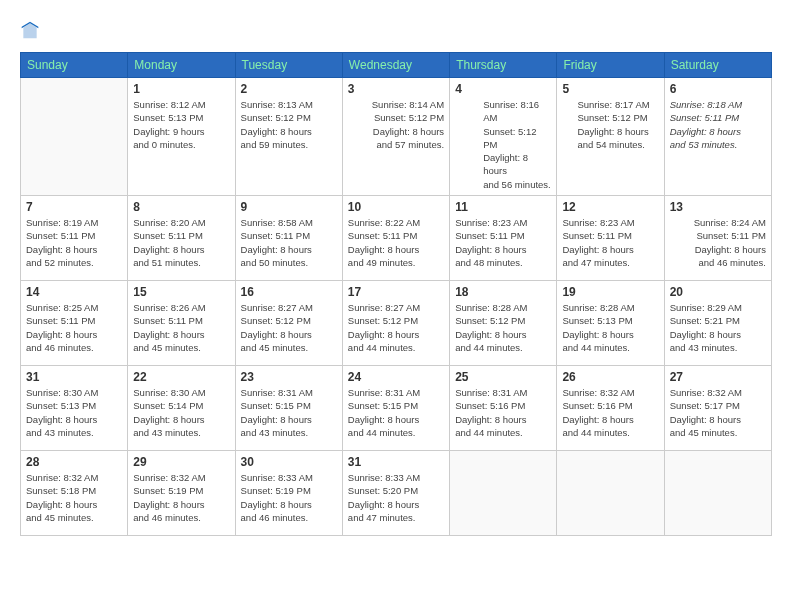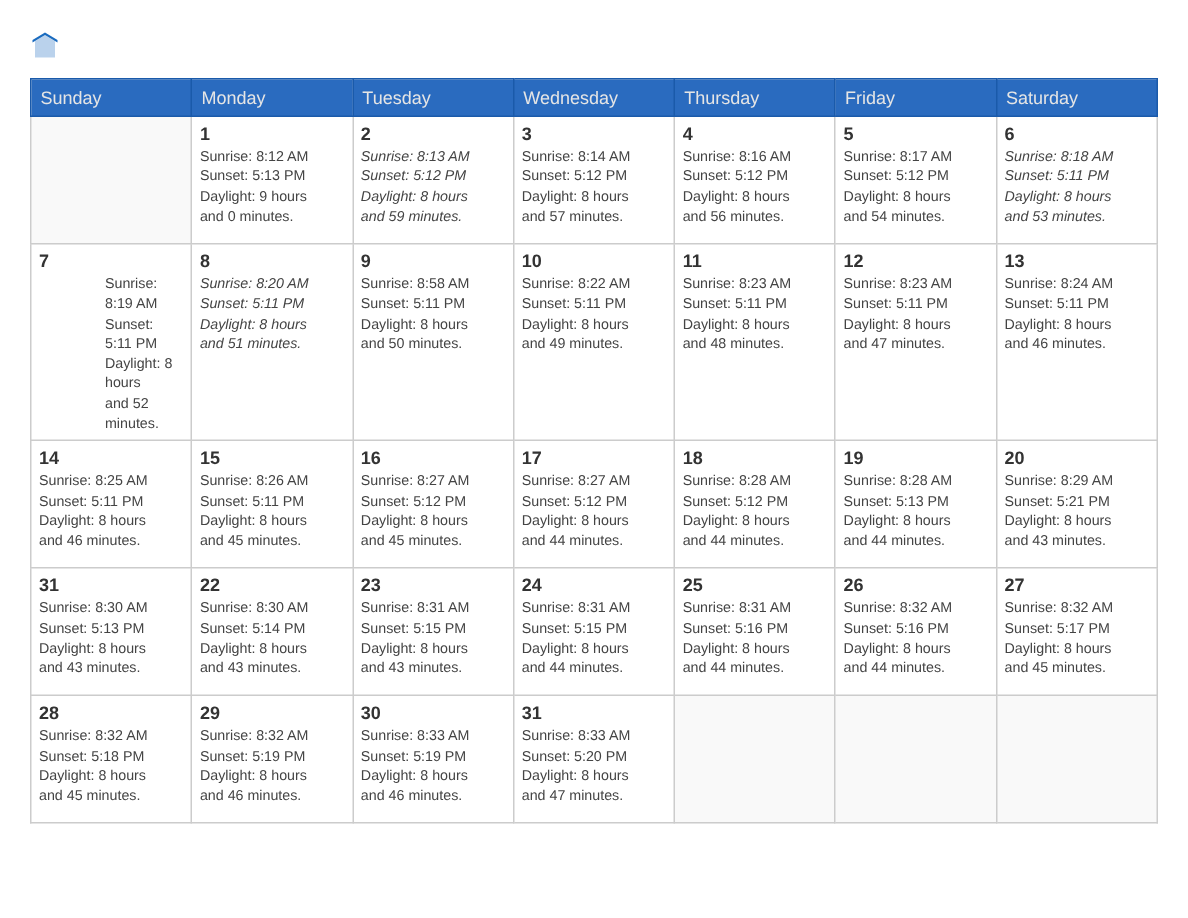--- a/index.html
+++ b/index.html
@@ -50,21 +50,21 @@
       font-size: 14px;
       color: #666;
     }
     .calendar {
       width: 100%;
       border-collapse: collapse;
       font-size: 10px;
     }
     .calendar thead th {
       background: #2a6bbf;
-      color: #e5e5e5;
+      color: #86efac;
       padding: 5px 6px;
       text-align: left;
       font-size: 12px;
       font-weight: normal;
       border: 1px solid #1a5aaa;
     }
     .calendar tbody td {
       border: 1px solid #ccc;
       vertical-align: top;
       padding: 4px 5px;
@@ -126,65 +126,65 @@
           <td class="empty-cell"></td>
           <td>
             <div class="day-number">1</div>
             <div class="day-info" style="white-space: pre-line;">Sunrise: 8:12 AM
 Sunset: 5:13 PM
 Daylight: 9 hours
 and 0 minutes.</div>
           </td>
           <td>
             <div class="day-number">2</div>
-            <div class="day-info" style="white-space: pre-line; font-style: italic;">Sunrise: 8:13 AM
+            <div class="day-info" style="white-space: pre-line;">Sunrise: 8:13 AM
 Sunset: 5:12 PM
 Daylight: 8 hours
 and 59 minutes.</div>
           </td>
           <td>
             <div class="day-number">3</div>
-            <div class="day-info" style="white-space: pre-line;">Sunrise: 8:14 AM
+            <div class="day-info" style="white-space: pre-line; text-align: right;">Sunrise: 8:14 AM
 Sunset: 5:12 PM
 Daylight: 8 hours
 and 57 minutes.</div>
           </td>
           <td>
             <div class="day-number">4</div>
-            <div class="day-info" style="white-space: pre-line;">Sunrise: 8:16 AM
+            <div class="day-info" style="white-space: pre-line; margin-left: 28px;">Sunrise: 8:16 AM
 Sunset: 5:12 PM
 Daylight: 8 hours
 and 56 minutes.</div>
           </td>
           <td>
             <div class="day-number">5</div>
-            <div class="day-info" style="white-space: pre-line;">Sunrise: 8:17 AM
+            <div class="day-info" style="white-space: pre-line; margin-left: 15px;">Sunrise: 8:17 AM
 Sunset: 5:12 PM
 Daylight: 8 hours
 and 54 minutes.</div>
           </td>
           <td>
             <div class="day-number">6</div>
             <div class="day-info" style="white-space: pre-line; font-style: italic;">Sunrise: 8:18 AM
 Sunset: 5:11 PM
 Daylight: 8 hours
 and 53 minutes.</div>
           </td>
         </tr>
         <tr>
           <td>
             <div class="day-number">7</div>
-            <div class="day-info" style="white-space: pre-line; margin-left: 44px;">Sunrise: 8:19 AM
+            <div class="day-info" style="white-space: pre-line;">Sunrise: 8:19 AM
 Sunset: 5:11 PM
 Daylight: 8 hours
 and 52 minutes.</div>
           </td>
           <td>
             <div class="day-number">8</div>
-            <div class="day-info" style="white-space: pre-line; font-style: italic;">Sunrise: 8:20 AM
+            <div class="day-info" style="white-space: pre-line;">Sunrise: 8:20 AM
 Sunset: 5:11 PM
 Daylight: 8 hours
 and 51 minutes.</div>
           </td>
           <td>
             <div class="day-number">9</div>
             <div class="day-info" style="white-space: pre-line;">Sunrise: 8:58 AM
 Sunset: 5:11 PM
 Daylight: 8 hours
 and 50 minutes.</div>
@@ -205,21 +205,21 @@
           </td>
           <td>
             <div class="day-number">12</div>
             <div class="day-info" style="white-space: pre-line;">Sunrise: 8:23 AM
 Sunset: 5:11 PM
 Daylight: 8 hours
 and 47 minutes.</div>
           </td>
           <td>
             <div class="day-number">13</div>
-            <div class="day-info" style="white-space: pre-line;">Sunrise: 8:24 AM
+            <div class="day-info" style="white-space: pre-line; text-align: right;">Sunrise: 8:24 AM
 Sunset: 5:11 PM
 Daylight: 8 hours
 and 46 minutes.</div>
           </td>
         </tr>
         <tr>
           <td>
             <div class="day-number">14</div>
             <div class="day-info" style="white-space: pre-line;">Sunrise: 8:25 AM
 Sunset: 5:11 PM

